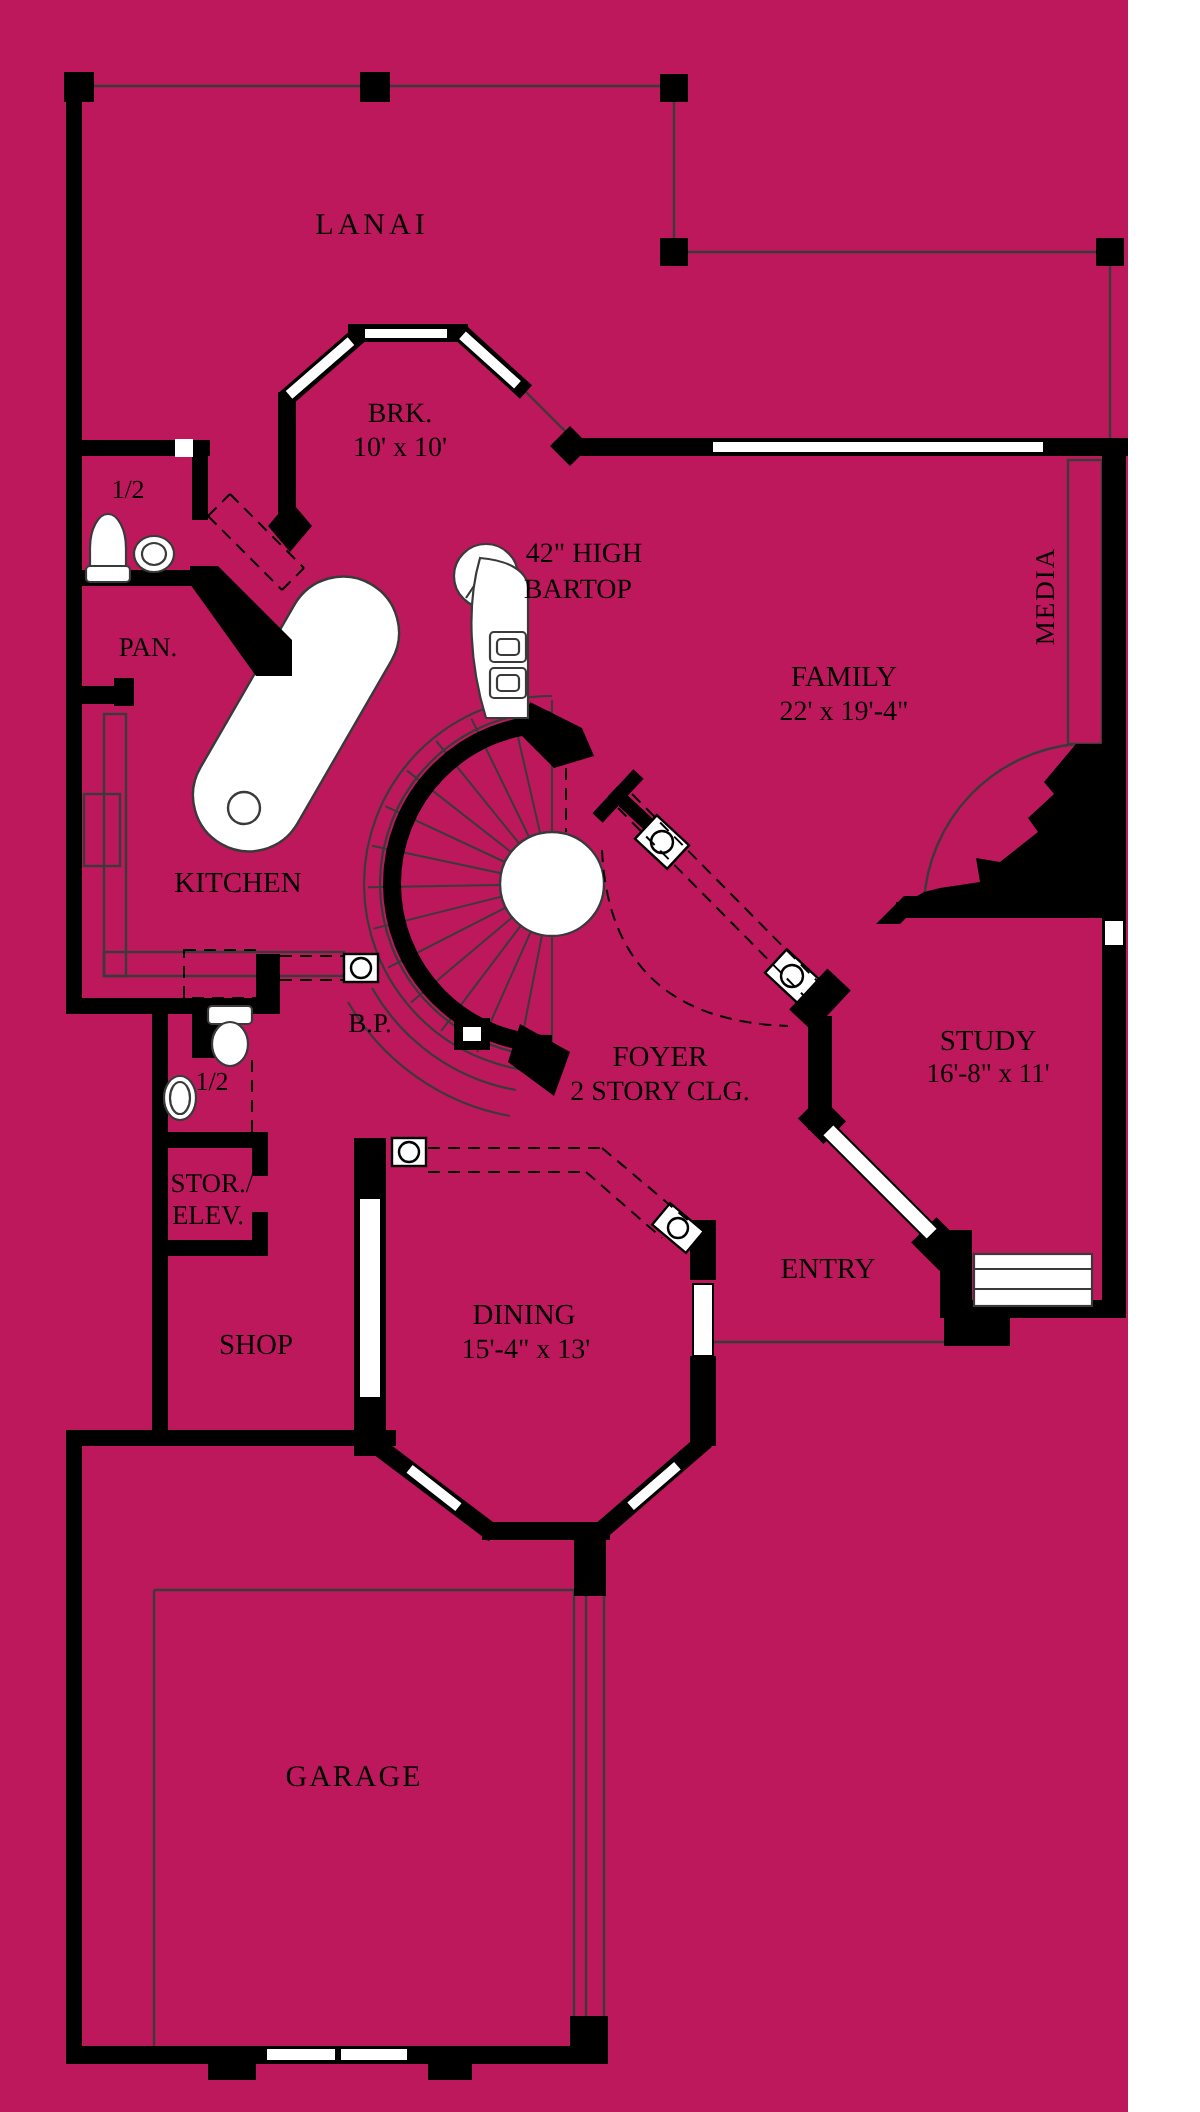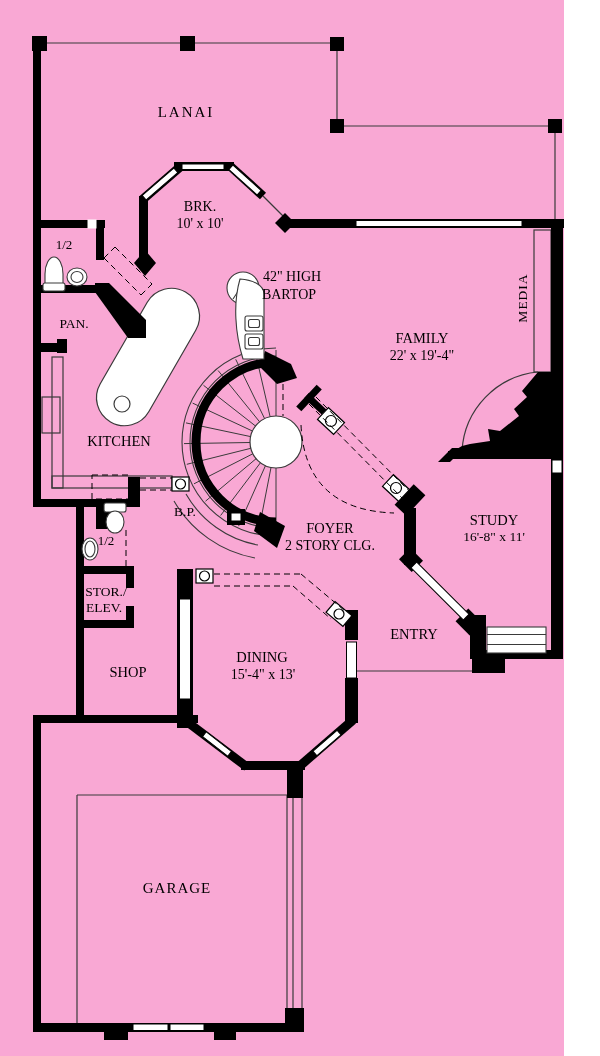--- a/index.html
+++ b/index.html
@@ -1,17 +1,17 @@
 <!DOCTYPE html>
 <html><head>
 <meta charset="utf-8">
 <style>
   html,body{margin:0;padding:0;background:#ffffff;}
-  .sheet{position:relative;width:564px;height:1056px;background:#f9a8d4;overflow:hidden;
-         font-family:"Liberation Serif", serif;}
+  .sheet{position:relative;width:516px;height:1056px;background:#be185d;overflow:hidden;
+         font-family:"Liberation Serif", serif;padding-left:48px;}
   svg{position:absolute;top:0;left:0;}
   text{fill:#000;}
 </style>
 </head>
 <body>
 
 <div class="sheet">
 <svg width="600" height="1056" viewBox="0 0 600 1056">
 
   <g stroke="#3a3a3a" stroke-width="1.2" fill="none">

